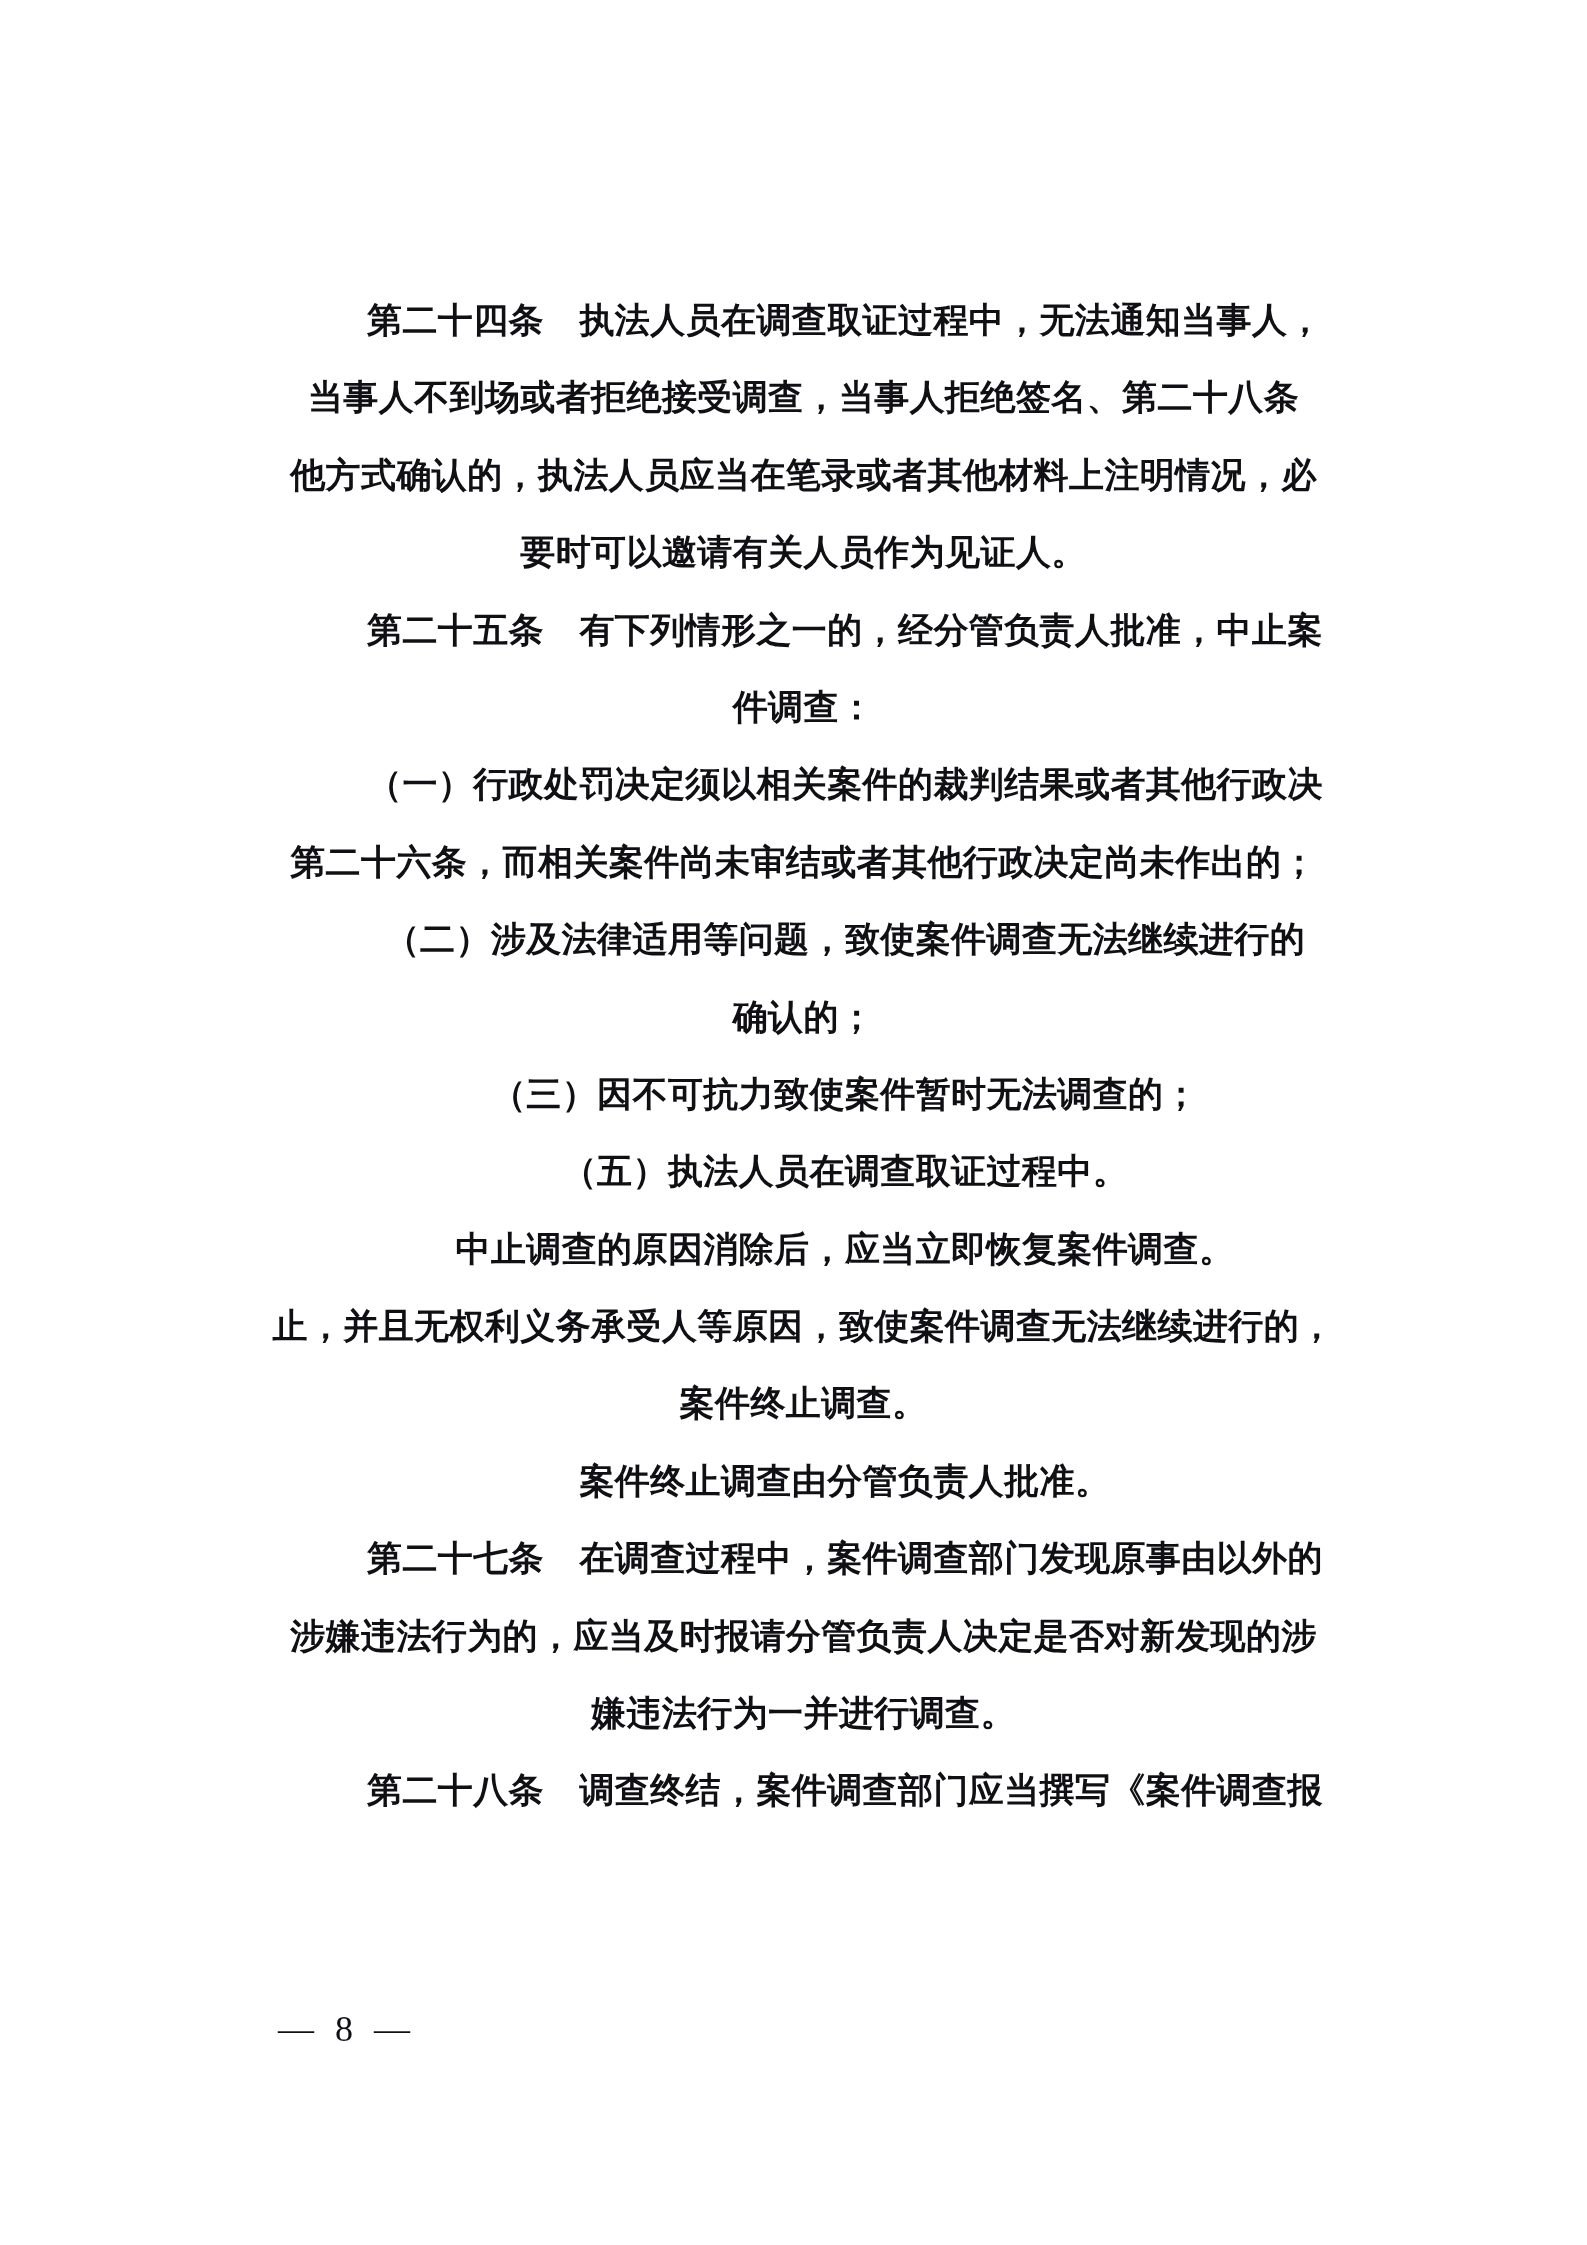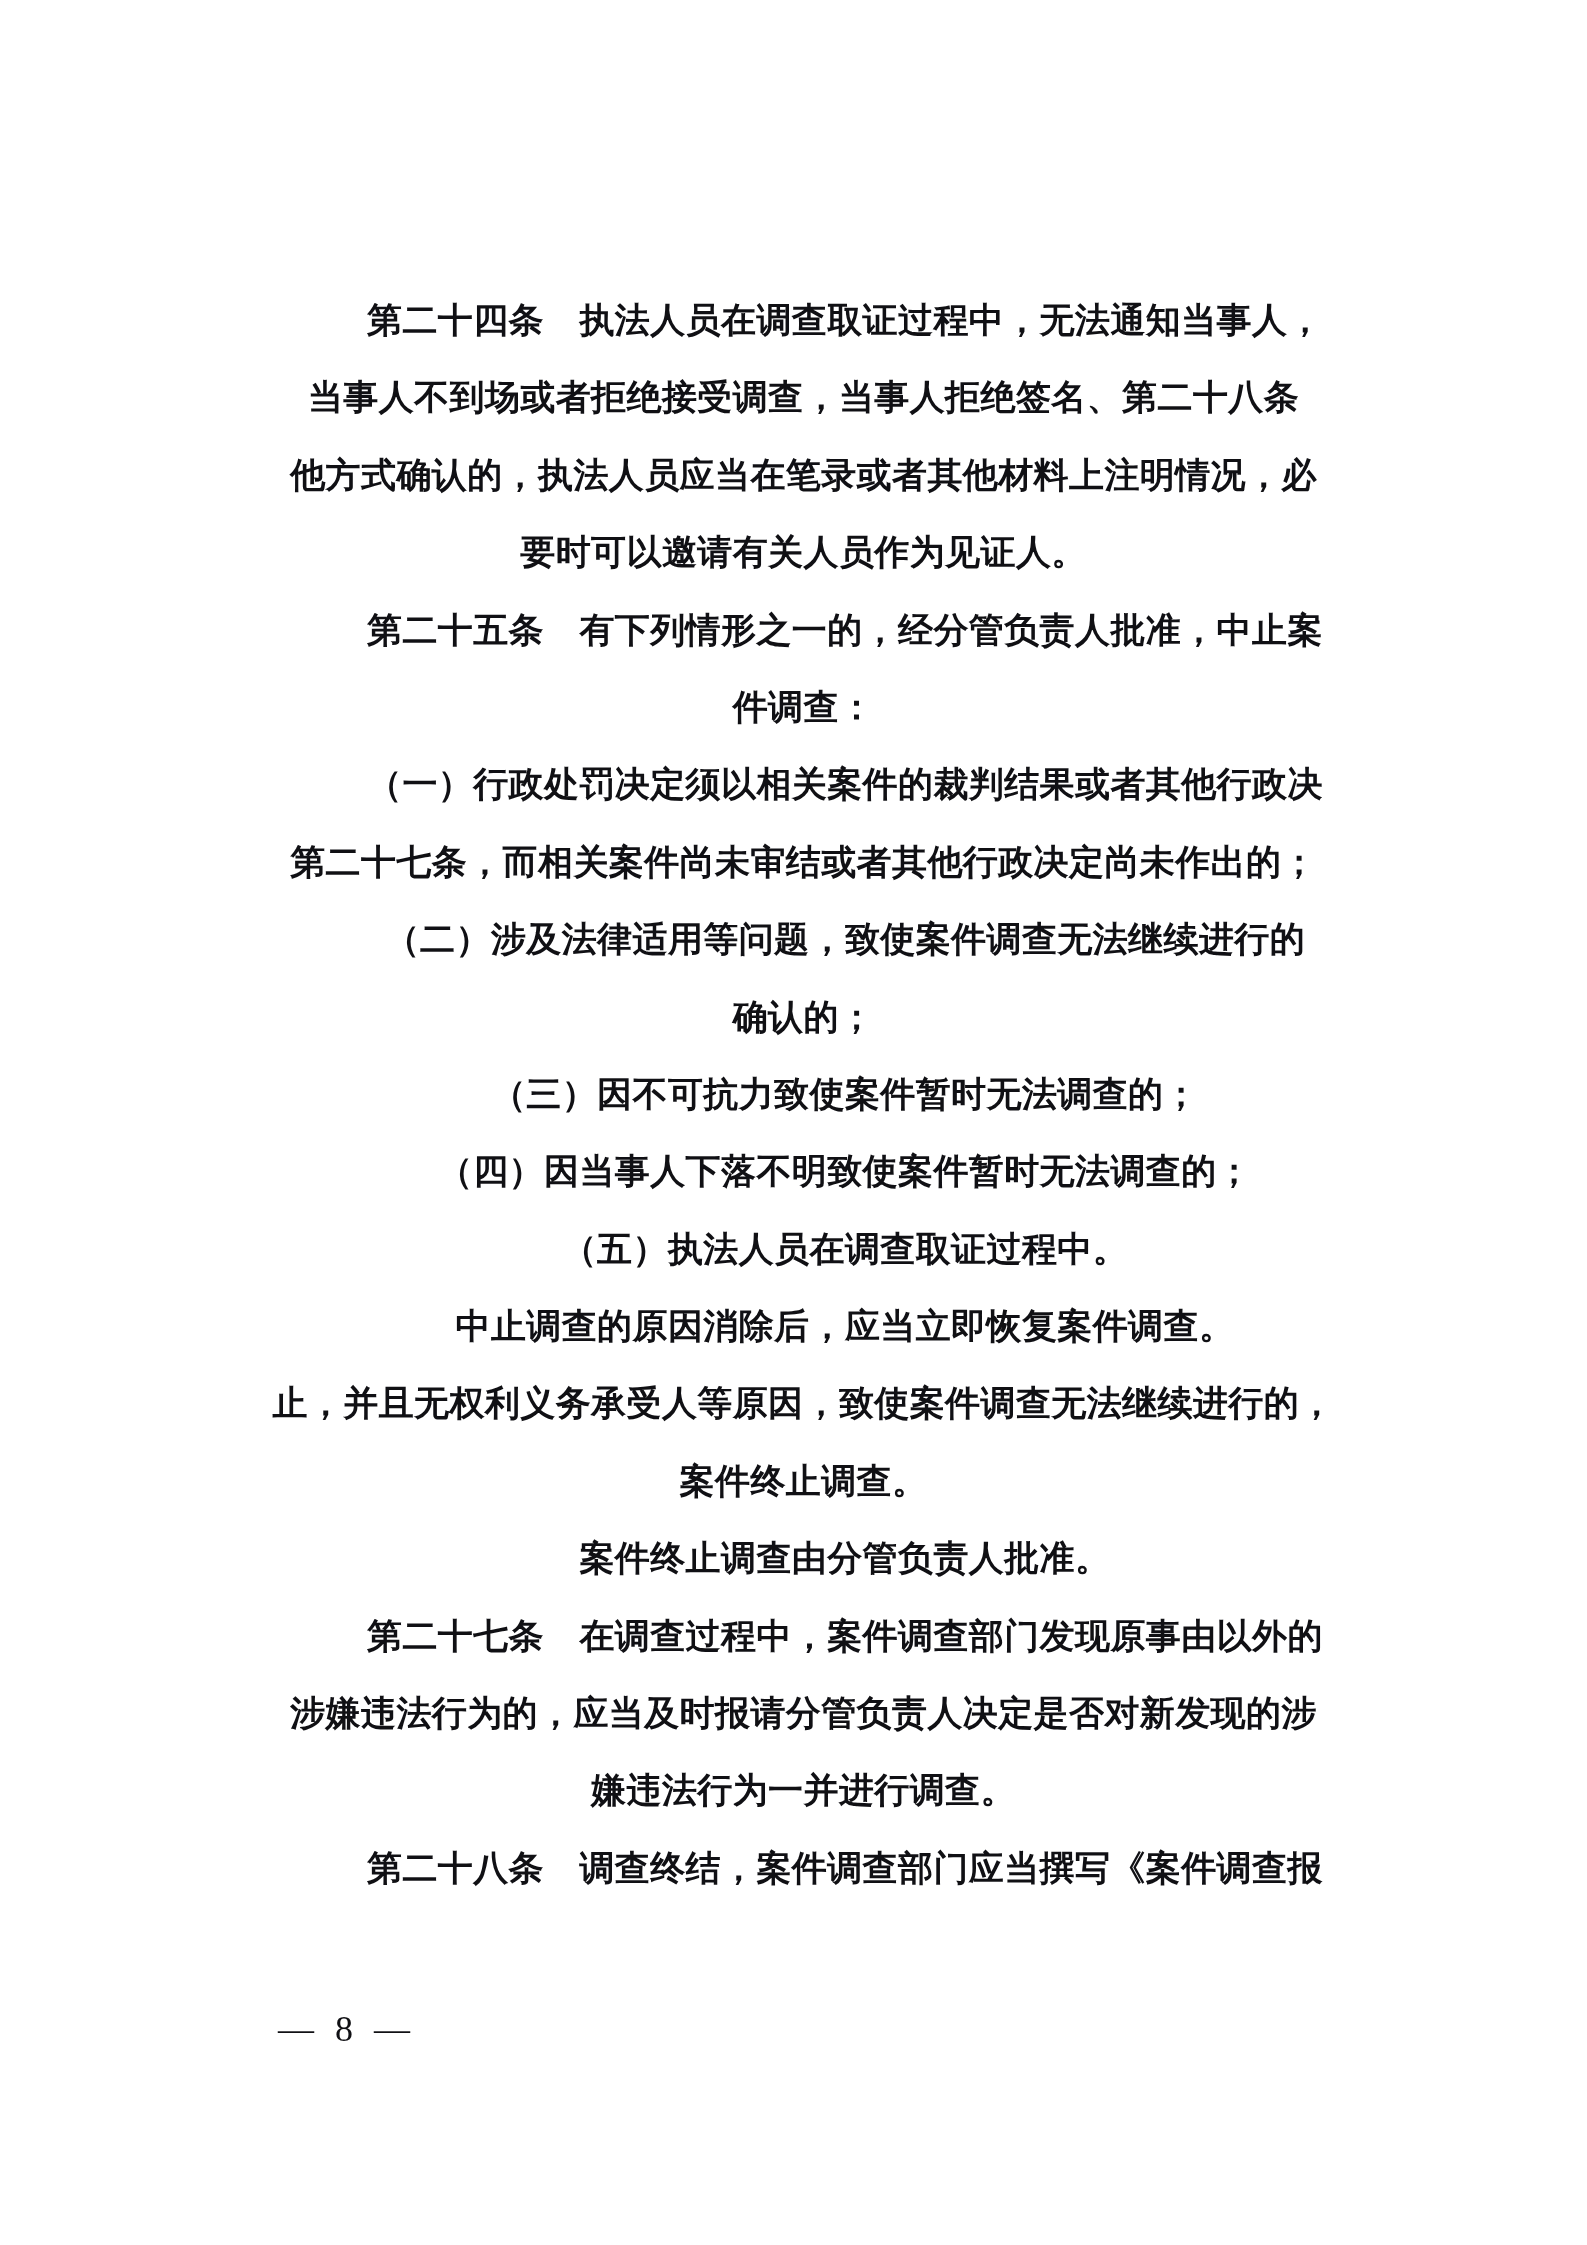--- a/index.html
+++ b/index.html
@@ -54,25 +54,24 @@
 
 <div class="page">
   <div class="doc-body">
       <div class="text-line indent">第二十四条　执法人员在调查取证过程中，无法通知当事人，</div>
       <div class="text-line">当事人不到场或者拒绝接受调查，当事人拒绝签名、第二十八条</div>
       <div class="text-line">他方式确认的，执法人员应当在笔录或者其他材料上注明情况，必</div>
       <div class="text-line">要时可以邀请有关人员作为见证人。</div>
       <div class="text-line indent">第二十五条　有下列情形之一的，经分管负责人批准，中止案</div>
       <div class="text-line">件调查：</div>
       <div class="text-line indent">（一）行政处罚决定须以相关案件的裁判结果或者其他行政决</div>
-      <div class="text-line">第二十七条，而相关案件尚未审结或者其他行政决定尚未作出的；</div>
+      <div class="text-line">第二十六条，而相关案件尚未审结或者其他行政决定尚未作出的；</div>
       <div class="text-line indent">（二）涉及法律适用等问题，致使案件调查无法继续进行的</div>
       <div class="text-line">确认的；</div>
       <div class="text-line indent">（三）因不可抗力致使案件暂时无法调查的；</div>
-      <div class="text-line indent">（四）因当事人下落不明致使案件暂时无法调查的；</div>
       <div class="text-line indent">（五）执法人员在调查取证过程中。</div>
       <div class="text-line indent">中止调查的原因消除后，应当立即恢复案件调查。</div>
       <div class="text-line">止，并且无权利义务承受人等原因，致使案件调查无法继续进行的，</div>
       <div class="text-line">案件终止调查。</div>
       <div class="text-line indent">案件终止调查由分管负责人批准。</div>
       <div class="text-line indent">第二十七条　在调查过程中，案件调查部门发现原事由以外的</div>
       <div class="text-line">涉嫌违法行为的，应当及时报请分管负责人决定是否对新发现的涉</div>
       <div class="text-line">嫌违法行为一并进行调查。</div>
       <div class="text-line indent">第二十八条　调查终结，案件调查部门应当撰写《案件调查报</div>
     </div>

